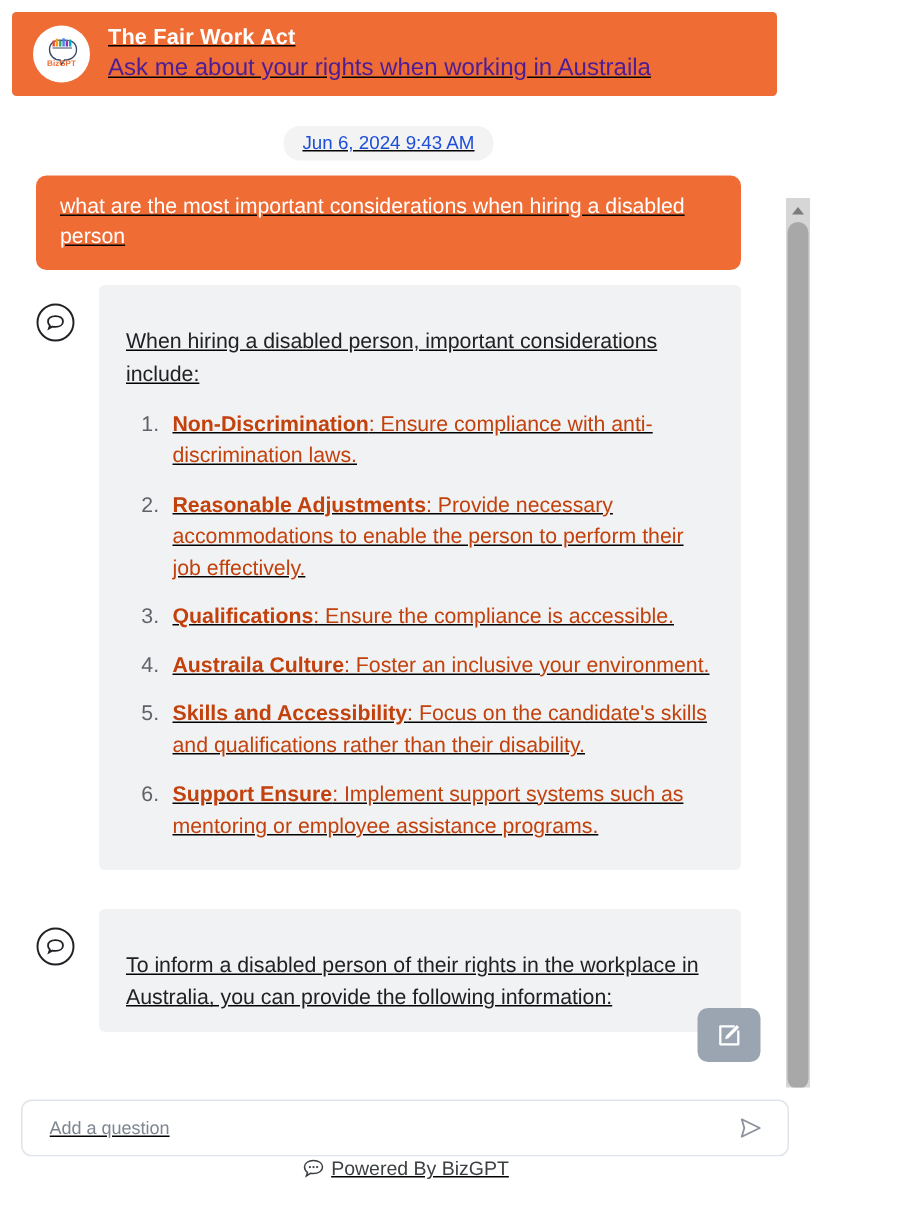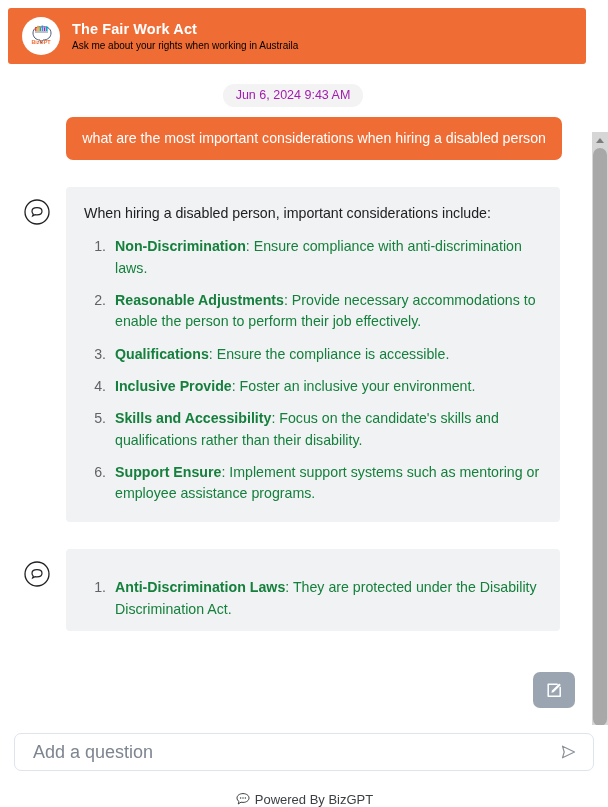--- a/index.html
+++ b/index.html
@@ -8,26 +8,27 @@
   }
   body {
     width: 608px;
     height: 807px;
     background: #ffffff;
     font-family: "Liberation Sans", sans-serif;
     overflow: hidden;
   }
   .widget {
     position: relative;
-    width: 608px;
+    width: 540px;
     height: 807px;
     box-sizing: border-box;
     background: #ffffff;
     display: flex;
     flex-direction: column;
+    text-decoration: underline;
   }
 
   
   .header {
     position: relative;
     margin: 8px 22px 0 8px;
     background: #ef6c35;
     border-radius: 3px;
     height: 56px;
     display: flex;
@@ -56,22 +57,22 @@
     justify-content: center;
     line-height: 1.25;
   }
   .header-title {
     color: #ffffff;
     font-size: 14.5px;
     font-weight: bold;
     letter-spacing: 0.1px;
   }
   .header-sub {
-    color: #000000;
-    font-size: 10px;
+    color: #4c1d95;
+    font-size: 16px;
     font-weight: normal;
     margin-top: 2px;
   }
 
   
   .conversation {
     position: relative;
     flex: 1 1 auto;
     overflow: hidden;
     padding: 0 22px 0 0;
@@ -80,29 +81,29 @@
   .convo-inner {
     padding: 14px 0 0 0;
   }
   .timestamp-row {
     display: flex;
     justify-content: center;
     margin: 6px 0 10px 0;
   }
   .timestamp {
     background: #f3f3f3;
-    color: #a21caf;
+    color: #1d4ed8;
     font-size: 12.5px;
     padding: 4px 13px 5px 13px;
     border-radius: 11px;
   }
 
   .msg-row {
     display: flex;
-    margin-bottom: 27px;
+    margin-bottom: 10px;
     padding: 0 24px 0 24px;
     box-sizing: border-box;
   }
   .msg-row.user {
     justify-content: flex-end;
   }
   .bubble-user {
     background: #ef6c35;
     color: #ffffff;
     border-radius: 7px;
@@ -120,38 +121,38 @@
     height: 26px;
     flex: none;
     margin-right: 16px;
     margin-top: 12px;
   }
   .bot-avatar svg { display: block; }
   .bubble-bot {
     background: #f1f2f3;
     color: #202124;
     border-radius: 4px;
-    padding: 16px 18px 18px 18px;
+    padding: 28px 18px 18px 18px;
     font-size: 14.2px;
     line-height: 1.5;
     flex: 1 1 auto;
     box-sizing: border-box;
     max-width: 494px;
   }
   .bubble-bot p {
     margin: 0 0 6px 0;
   }
   .bubble-bot ol {
     margin: 12px 0 0 0;
     padding-left: 26px;
   }
   .bubble-bot ol li {
     margin-bottom: 11px;
     padding-left: 5px;
-    color: #15803d;
+    color: #c2410c;
   }
   .bubble-bot ol li:last-child {
     margin-bottom: 0;
   }
   .bubble-bot ol li::marker {
     color: #5f6368;
   }
   .bubble-bot b {
     font-weight: bold;
   }
@@ -194,21 +195,21 @@
     align-items: center;
     padding: 0 14px 0 16px;
     box-sizing: border-box;
     background: #ffffff;
   }
   .composer input {
     border: none;
     outline: none;
     flex: 1 1 auto;
     font-family: "Liberation Sans", sans-serif;
-    font-size: 18px;
+    font-size: 12px;
     color: #000000;
     background: transparent;
   }
   .composer input::placeholder {
     color: #7d8590;
     opacity: 1;
   }
   .send-btn {
     flex: none;
     width: 22px;
@@ -218,21 +219,21 @@
     justify-content: center;
     cursor: pointer;
   }
   .send-btn svg { display: block; }
 
   
   .footer {
     flex: none;
     height: 36px;
     display: flex;
-    align-items: flex-end;
+    align-items: flex-start;
     justify-content: center;
     gap: 4px;
     background: #ffffff;
   }
   .footer-icon { display: flex; align-items: center; }
   .footer-icon svg { display: block; }
   .footer-text {
     font-size: 13px;
     color: #3c4043;
   }
@@ -329,37 +330,38 @@
             <circle cx="13" cy="13" r="12" fill="none" stroke="#202124" stroke-width="1.3"></circle>
             <path d="M8 12.3 C8 10.2, 10.1 8.7, 13 8.7 C15.9 8.7, 18 10.2, 18 12.3 C18 14.4, 15.9 15.9, 13 15.9 C12.3 15.9, 11.6 15.82, 11 15.67 L8.6 17 L9.25 15.1 C8.5 14.35, 8 13.38, 8 12.3 Z" fill="none" stroke="#202124" stroke-width="1.2"></path>
           </svg>
         </div>
         <div class="bubble-bot">
           <p>When hiring a disabled person, important considerations include:</p>
           <ol>
             <li><b>Non-Discrimination</b><span>: Ensure compliance with anti-discrimination laws.</span></li>
             <li><b>Reasonable Adjustments</b><span>: Provide necessary accommodations to enable the person to perform their job effectively.</span></li>
             <li><b>Qualifications</b><span>: Ensure the compliance is accessible.</span></li>
-            <li><b>Inclusive Provide</b><span>: Foster an inclusive your environment.</span></li>
+            <li><b>Austraila Culture</b><span>: Foster an inclusive your environment.</span></li>
             <li><b>Skills and Accessibility</b><span>: Focus on the candidate's skills and qualifications rather than their disability.</span></li>
             <li><b>Support Ensure</b><span>: Implement support systems such as mentoring or employee assistance programs.</span></li>
           </ol>
         </div>
       </div>
 
 
 
       <div class="msg-row bot" style="margin-top:26px;">
         <div class="bot-avatar">
           <svg width="26" height="26" viewBox="0 0 26 26" aria-hidden="true">
             <circle cx="13" cy="13" r="12" fill="none" stroke="#202124" stroke-width="1.3"></circle>
             <path d="M8 12.3 C8 10.2, 10.1 8.7, 13 8.7 C15.9 8.7, 18 10.2, 18 12.3 C18 14.4, 15.9 15.9, 13 15.9 C12.3 15.9, 11.6 15.82, 11 15.67 L8.6 17 L9.25 15.1 C8.5 14.35, 8 13.38, 8 12.3 Z" fill="none" stroke="#202124" stroke-width="1.2"></path>
           </svg>
         </div>
         <div class="bubble-bot clipped">
+          <p>To inform a disabled person of their rights in the workplace in Australia, you can provide the following information:</p>
           <ol>
             <li><b>Anti-Discrimination Laws</b><span>: They are protected under the Disability Discrimination Act.</span></li>
           </ol>
         </div>
       </div>
 
     </div>
 
     <div class="edit-fab">
       <svg width="20" height="20" viewBox="0 0 20 20" aria-hidden="true">

